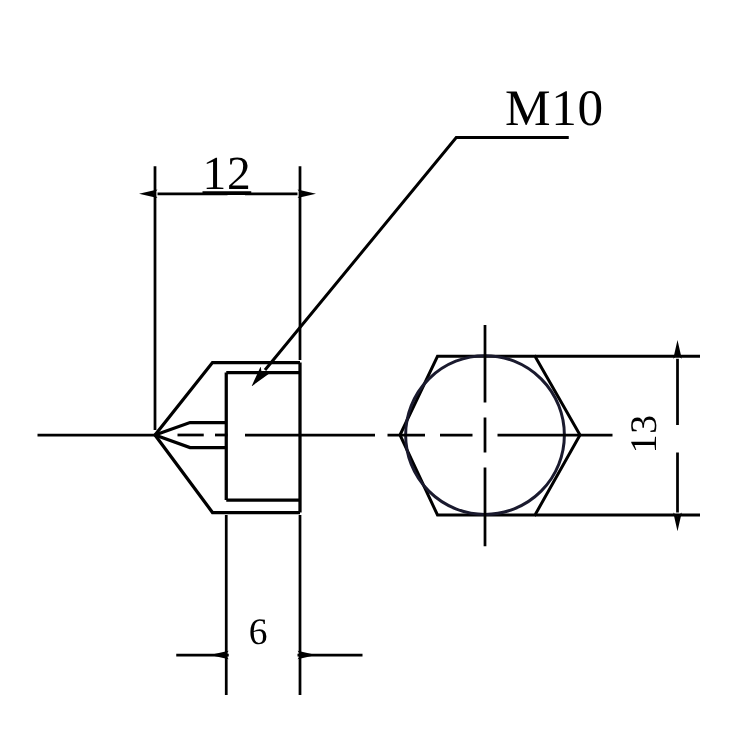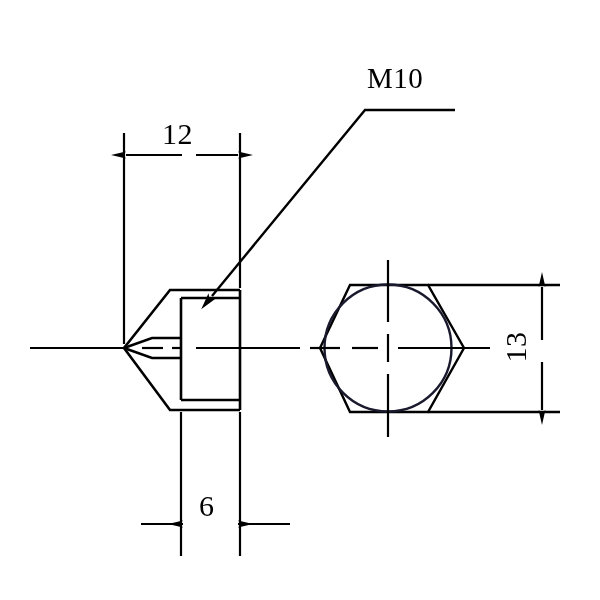--- a/index.html
+++ b/index.html
@@ -27,38 +27,39 @@
     font-family: "Liberation Serif", serif;
     color: #000000;
     font-weight: 400;
     letter-spacing: 0.5px;
     white-space: nowrap;
     user-select: none;
   }
   #label-12 {
     left: 162px;
     top: 117px;
-    font-size: 30px;
+    font-size: 38px;
+    text-decoration: underline;
   }
   #label-6 {
     left: 199px;
     top: 489px;
     font-size: 30px;
   }
   #label-13 {
     left: 500px;
     top: 330px;
     font-size: 30px;
     transform: rotate(-90deg);
     transform-origin: center center;
   }
   #label-m10 {
-    left: 367px;
+    left: 404px;
     top: 62px;
-    font-size: 29px;
+    font-size: 41px;
   }
 </style>
 </head>
 <body>
 
 <div id="stage">
 
   <svg id="drawing" viewBox="0 0 600 600">
 
     <defs>

